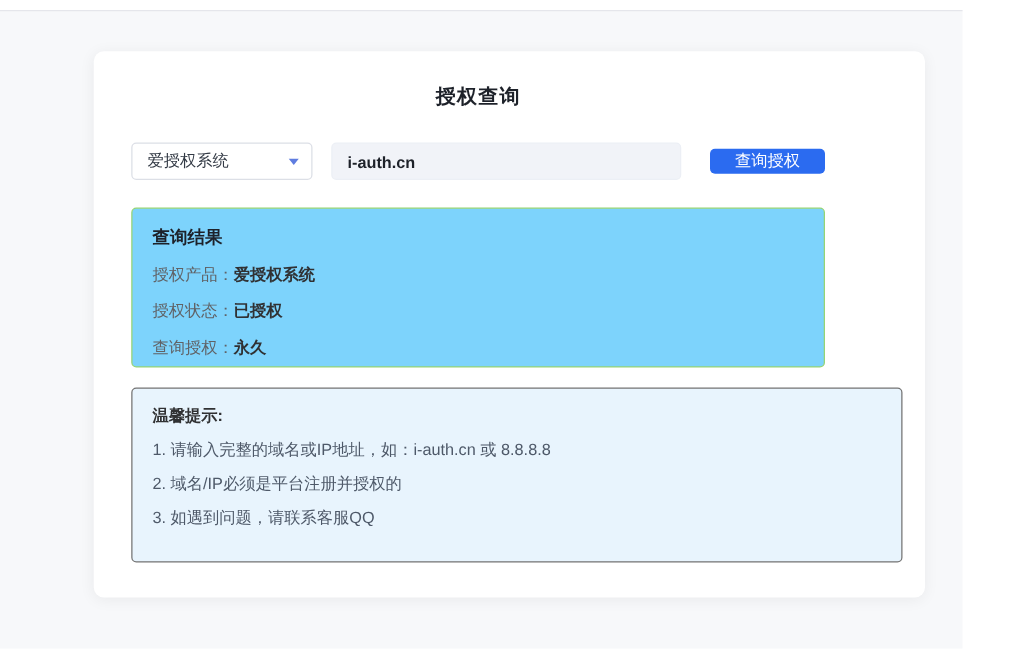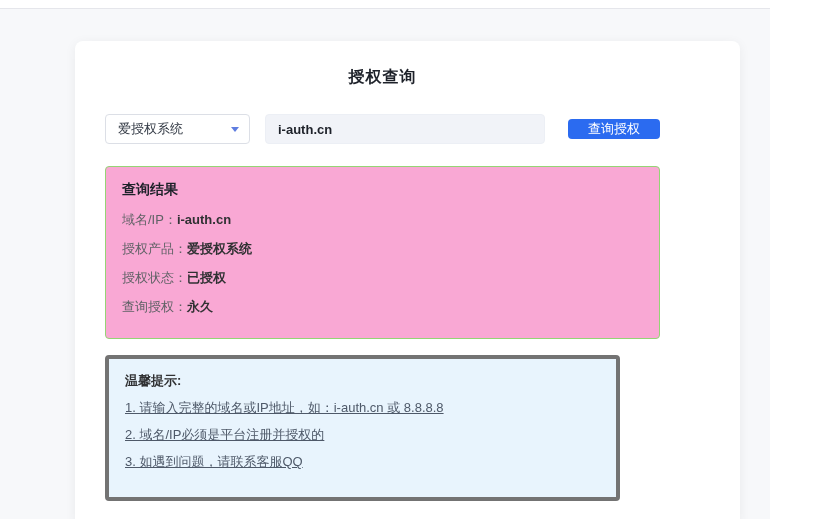--- a/index.html
+++ b/index.html
@@ -84,57 +84,56 @@
     border: none;
     border-radius: 4px;
     background: #2b6bf0;
     color: #ffffff;
     font-size: 13px;
     cursor: pointer;
     font-family: "Liberation Sans", "DejaVu Sans", sans-serif;
   }
   .result-panel {
     width: 555px;
-    background: #f9a8d4;
+    background: #7dd3fc;
     border: 1px solid #95d475;
     border-radius: 4px;
-    padding: 14px 16px 20px 16px;
+    padding: 14px 16px 4px 16px;
     margin-bottom: 16px;
   }
   .result-heading {
     font-size: 14px;
     font-weight: bold;
     color: #1d2129;
     margin-bottom: 12px;
   }
   .result-row {
     font-size: 13px;
     margin-bottom: 11px;
   }
   .result-row:last-child { margin-bottom: 2px; }
   .result-label { color: #606266; }
   .result-value { color: #303133; font-weight: bold; }
   .tips-panel {
-    width: 515px;
+    width: 617px;
     background: #e8f4fd;
-    border: 4px solid #737373;
+    border: 1px solid #737373;
     border-radius: 4px;
     padding: 13px 16px 12px 16px;
   }
   .tips-heading {
     font-size: 13px;
     font-weight: bold;
     color: #303133;
     margin-bottom: 9px;
   }
   .tip-item {
     font-size: 13px;
     color: #4e5969;
     margin-bottom: 9px;
-    text-decoration: underline;
   }
   .tip-item:last-child { margin-bottom: 14px; }
 </style>
 </head>
 <body>
 
 <div class="main-area">
   <div class="card">
     <div class="card-content">
       <div class="page-title">授权查询</div>
@@ -144,23 +143,20 @@
           <span>爱授权系统</span>
           <span class="caret"></span>
         </div>
         <input class="domain-input" type="text" value="i-auth.cn" style="">
         <button class="query-button">查询授权</button>
       </div>
 
       <div class="result-panel">
         <div class="result-heading">查询结果</div>
         <div class="result-row">
-          <span class="result-label">域名/IP：</span><span class="result-value">i-auth.cn</span>
-        </div>
-        <div class="result-row">
           <span class="result-label">授权产品：</span><span class="result-value">爱授权系统</span>
         </div>
         <div class="result-row">
           <span class="result-label">授权状态：</span><span class="result-value">已授权</span>
         </div>
         <div class="result-row">
           <span class="result-label">查询授权：</span><span class="result-value">永久</span>
         </div>
       </div>
 

